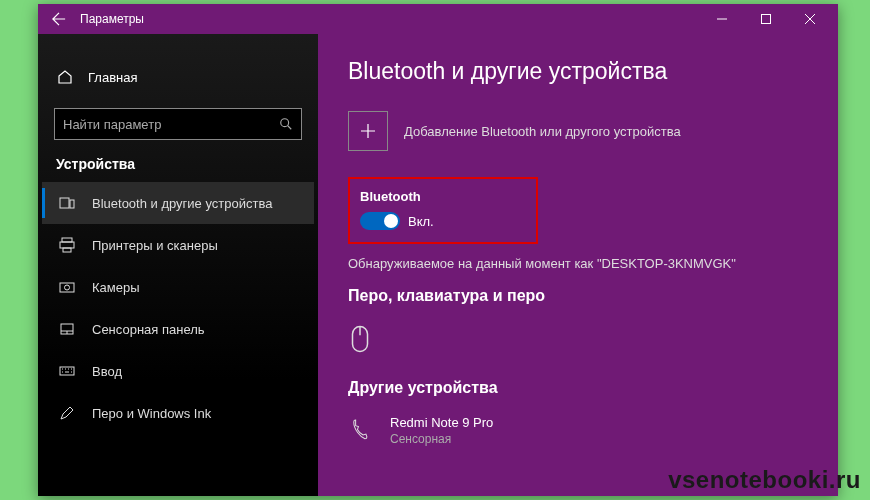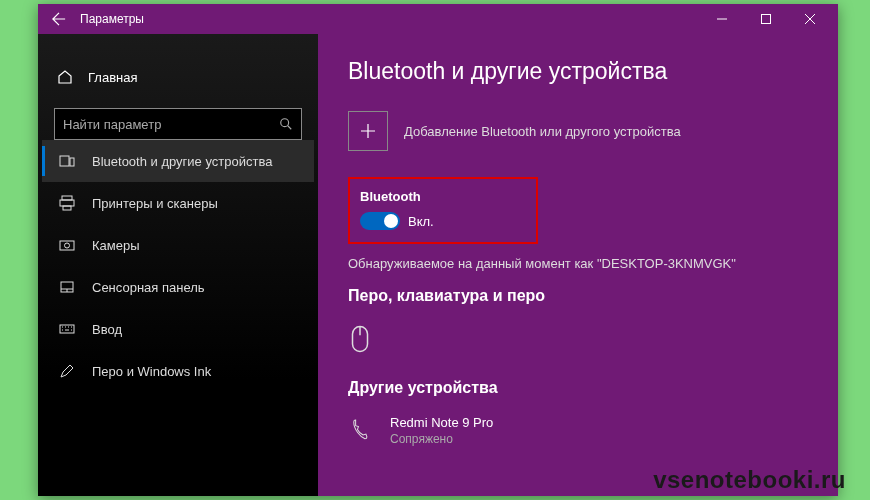--- a/index.html
+++ b/index.html
@@ -33,21 +33,21 @@
 .trow { display:flex; align-items:center; gap:8px; }
 .toggle { width:40px; height:18px; background:#0067c0; border-radius:9px; position:relative; cursor:pointer; }
 .knob { position:absolute; right:2px; top:2px; width:14px; height:14px; background:#fff; border-radius:50%; }
 .tstate { font-size:13px; }
 .disc { font-size:13px; color:#ddd; margin-bottom:16px; }
 h2 { font-size:16px; font-weight:600; margin-bottom:14px; }
 .device { display:flex; align-items:flex-start; gap:14px; padding:4px 0 18px 2px; }
 .dicon { width:26px; height:38px; display:flex; align-items:flex-start; padding-top:2px; }
 .dname { font-size:13px; color:#fff; }
 .dstatus { font-size:12px; color:#aaa; margin-top:2px; }
-.watermark { position:absolute; right:24px; bottom:6px; font-size:24px; font-weight:700; color:#1a1a1a; letter-spacing:.5px; }
+.watermark { position:absolute; right:9px; bottom:6px; font-size:24px; font-weight:700; color:#1a1a1a; letter-spacing:.5px; }
 svg { display:block; }
 </style>
 </head>
 <body>
 
 <div class="window">
   <div class="titlebar">
     <div class="back">
       <svg width="14" height="14" viewBox="0 0 16 16">
           <path d="M8 1L1 8l7 7M1 8h14" stroke="#fff" stroke-width="1.4" fill="none"></path>
@@ -87,20 +87,21 @@
       <div class="search">
         <input type="text" placeholder="Найти параметр" style="">
         <span class="sicon">
           <svg width="14" height="14" viewBox="0 0 16 16">
               <circle cx="6.5" cy="6.5" r="4.5" stroke="#aaa" fill="none" stroke-width="1.3"></circle>
               <path d="M10 10l4 4" stroke="#aaa" stroke-width="1.3"></path>
             </svg>
         </span>
       </div>
 
+      <div class="group">Устройства</div>
 
       <div class="nav">
         <div class="nitem active">
           <span class="nicon">
               <svg width="16" height="16" viewBox="0 0 16 16">
                 <rect x="1" y="3" width="9" height="10" stroke="#ddd" fill="none"></rect>
                 <rect x="11" y="5" width="4" height="8" stroke="#ddd" fill="none"></rect>
               </svg>
             </span>
           <span>Bluetooth и другие устройства</span>
@@ -189,20 +190,20 @@
 
       <h2>Другие устройства</h2>
       <div class="device">
         <div class="dicon">
           <svg width="20" height="28" viewBox="0 0 16 22">
               <path d="M4 1c-1 0-2 1-2 2 0 8 7 16 12 18 1 0 2-1 2-2l-1-3-3 1c-2-1-5-4-6-6l1-3-3-1z" stroke="#ddd" fill="none" stroke-width="1.1" transform="scale(0.75) translate(2,2)"></path>
             </svg>
         </div>
         <div>
           <div class="dname">Redmi Note 9 Pro</div>
-          <div class="dstatus">Сопряжено</div>
+          <div class="dstatus">Сенсорная</div>
         </div>
       </div>
     </div>
   </div>
 </div>
 
 <div class="watermark">vsenotebooki.ru</div>
 
 </body></html>

